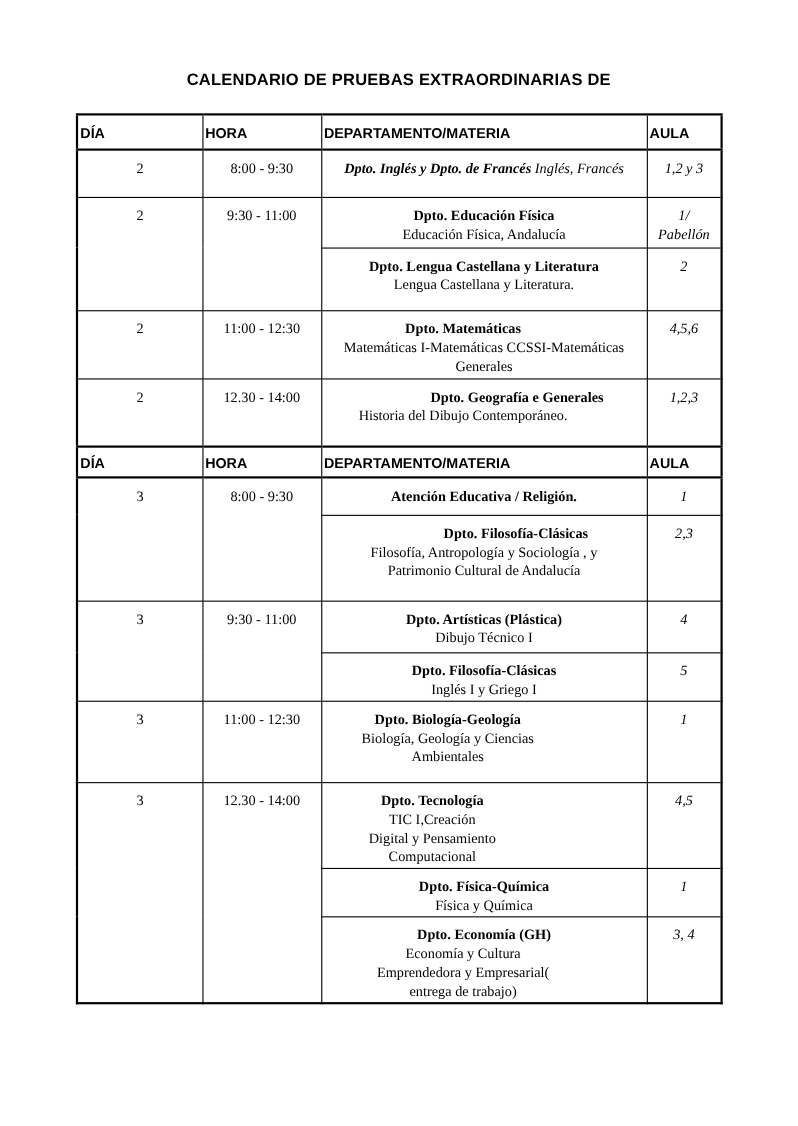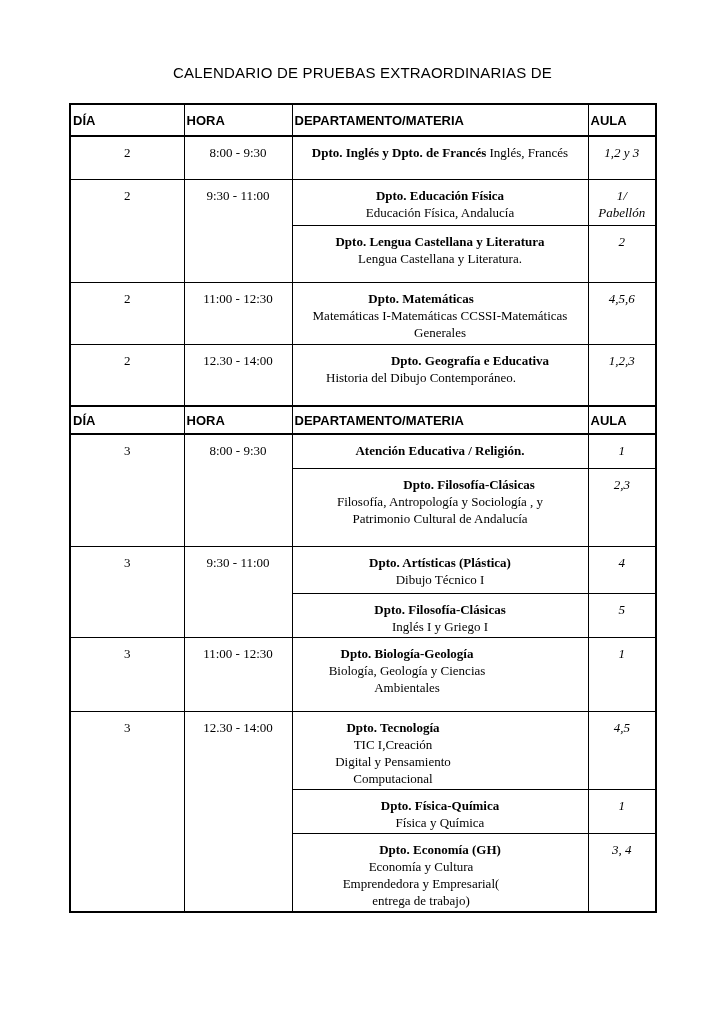--- a/index.html
+++ b/index.html
@@ -3,42 +3,42 @@
 <meta charset="utf-8">
 <style>
   html,body{margin:0;padding:0;}
   body{
     width:725px;height:1024px;background:#ffffff;color:#000000;
     font-family:"Liberation Serif", serif;
   }
   .page{position:relative;width:725px;height:1024px;background:#ffffff;overflow:hidden;}
   .doc-title{
     position:absolute;top:62px;left:0;width:725px;text-align:center;
-    font-family:"Liberation Sans", sans-serif;font-weight:normal;
+    font-family:"Liberation Sans", sans-serif;font-weight:bold;
     font-size:15px;line-height:21px;letter-spacing:.2px;
   }
   table.exam{
     position:absolute;top:103px;left:69px;width:586px;
     border-collapse:collapse;table-layout:fixed;
     border:2px solid #000;
   }
   col.c1{width:114px}col.c2{width:108px}col.c3{width:296px}col.c4{width:68px}
   th{
     font-family:"Liberation Sans", sans-serif;font-weight:bold;font-size:13px;
     border:1px solid #000;border-top:2px solid #000;border-bottom:2px solid #000;
     text-align:left;vertical-align:middle;padding:0 2px;
   }
   td{
     border:1px solid #000;vertical-align:top;text-align:center;
     font-size:13px;line-height:17px;padding:7px 4px 2px 4px;
   }
   .dept{font-weight:bold;white-space:pre-line;}
   .subj{white-space:pre-line;}
   .c-aula{white-space:pre-line;font-style:italic;}
-  .inline{white-space:nowrap;}
+  .inline{white-space:nowrap;font-style:italic;}
   .inline .dept,.inline .subj{display:inline;white-space:normal;}
   
   .pl58{padding-left:58px}
   .pl60{padding-left:60px}
   .pr38{padding-right:38px}
   .pr66{padding-right:66px}
   .pr94{padding-right:94px}
 </style>
 </head>
 <body>
@@ -101,21 +101,21 @@
         <div class="subj">Matemáticas I-Matemáticas CCSSI-Matemáticas
 Generales</div>
       </td>
       <td class="c-aula">4,5,6</td>
     </tr>
 
     <tr style="height:62px">
       <td>2</td>
       <td>12.30 - 14:00</td>
       <td>
-        <div class="dept pl60">Dpto. Geografía e Educativa</div>
+        <div class="dept pl60">Dpto. Geografía e Generales</div>
         <div class="subj pr38">Historia del Dibujo Contemporáneo.</div>
       </td>
       <td class="c-aula">1,2,3</td>
     </tr>
 
     <tr style="height:28px">
       <th>DÍA</th>
       <th>HORA</th>
       <th>DEPARTAMENTO/MATERIA</th>
       <th>AULA</th>

